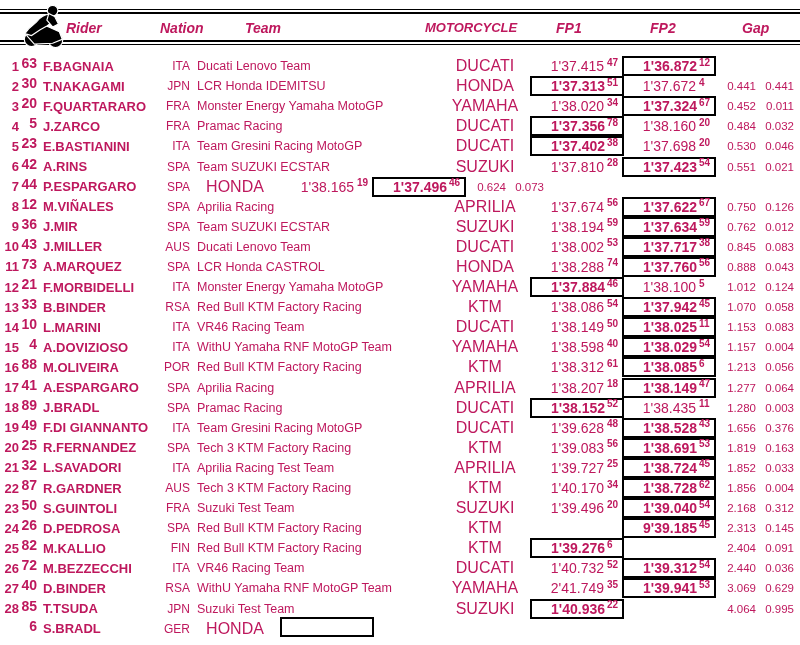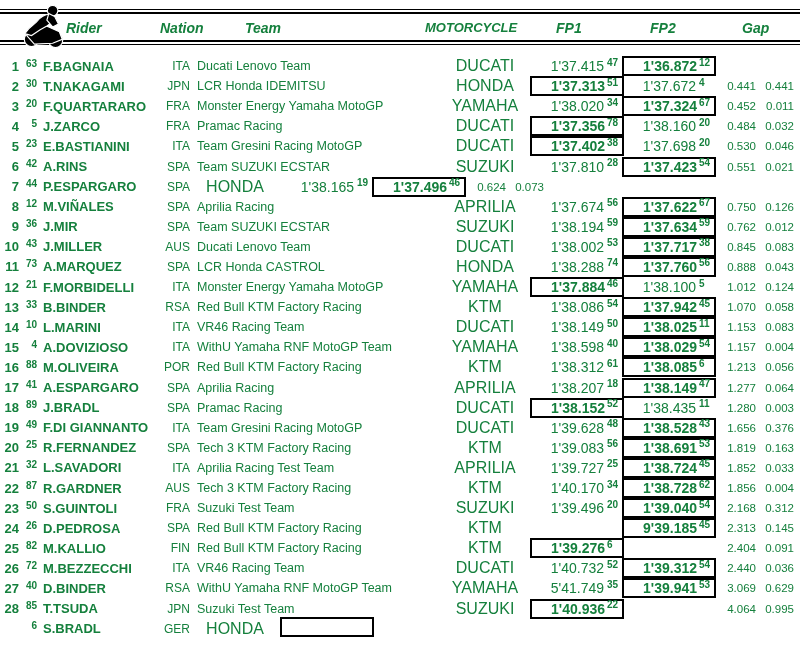--- a/index.html
+++ b/index.html
@@ -1,20 +1,20 @@
 <!DOCTYPE html>
 <html><head>
 <meta charset="utf-8">
 <style>
   html,body{margin:0;padding:0;background:#ffffff;}
   .sheet{
     position:relative;
     width:800px;height:645px;
     background:#ffffff;
-    color:#15803d;
+    color:#be185d;
     font-family:"Liberation Sans", sans-serif;
     overflow:hidden;
   }
   
   .header{position:absolute;left:0;top:0;width:800px;height:50px;}
   .rule{position:absolute;left:0;width:800px;background:#000;}
   .rule-ta{top:9px;height:1px;}
   .rule-tb{top:12px;height:2px;}
   .rule-ba{top:40px;height:2px;}
   .rule-bb{top:44px;height:1px;}
@@ -29,21 +29,21 @@
   .h-moto{left:419px;font-size:13px;}
   .h-fp1{left:550px;}
   .h-fp2{left:644px;}
   .h-gap{left:736px;}
   .rider-icon{position:absolute;left:20px;top:1px;width:48px;height:48px;}
   
   .rows{position:absolute;left:0;top:56px;width:800px;}
   .row{display:flex;height:20.1px;align-items:center;}
   .c{flex:none;white-space:nowrap;overflow:visible;}
   .pos{width:19px;text-align:right;font-weight:bold;font-size:13px;}
-  .num{width:18px;text-align:right;font-size:10px;font-weight:bold;position:relative;top:-3px;}
+  .num{width:18px;text-align:right;font-size:14px;font-weight:bold;position:relative;top:-3px;}
   .name{width:115px;padding-left:6px;box-sizing:border-box;font-weight:bold;font-size:13px;}
   .nation{width:38px;text-align:right;font-size:12px;}
   .team{width:250px;padding-left:7px;box-sizing:border-box;font-size:12.5px;}
   .moto{width:90px;text-align:center;font-size:16px;}
   .fp{width:74px;text-align:right;font-size:14px;}
   .time{display:inline-block;line-height:16px;text-align:right;}
   .time.boxed{
     font-weight:bold;font-size:14px;
     border:2px solid #000;
     min-width:56px;height:16px;
@@ -448,21 +448,21 @@
         <span class="c gap1">2.440</span>
         <span class="c gap2">0.036</span>
       </div>
       <div class="row">
         <span class="c pos">27</span>
         <span class="c num">40</span>
         <span class="c name">D.BINDER</span>
         <span class="c nation">RSA</span>
         <span class="c team">WithU Yamaha RNF MotoGP Team</span>
         <span class="c moto">YAMAHA</span>
-        <span class="c fp"><span class="time">5'41.749</span></span>
+        <span class="c fp"><span class="time">2'41.749</span></span>
         <span class="c laps">35</span>
         <span class="c fp"><span class="time boxed">1'39.941</span></span>
         <span class="c laps">53</span>
         <span class="c gap1">3.069</span>
         <span class="c gap2">0.629</span>
       </div>
       <div class="row">
         <span class="c pos">28</span>
         <span class="c num">85</span>
         <span class="c name">T.TSUDA</span>

